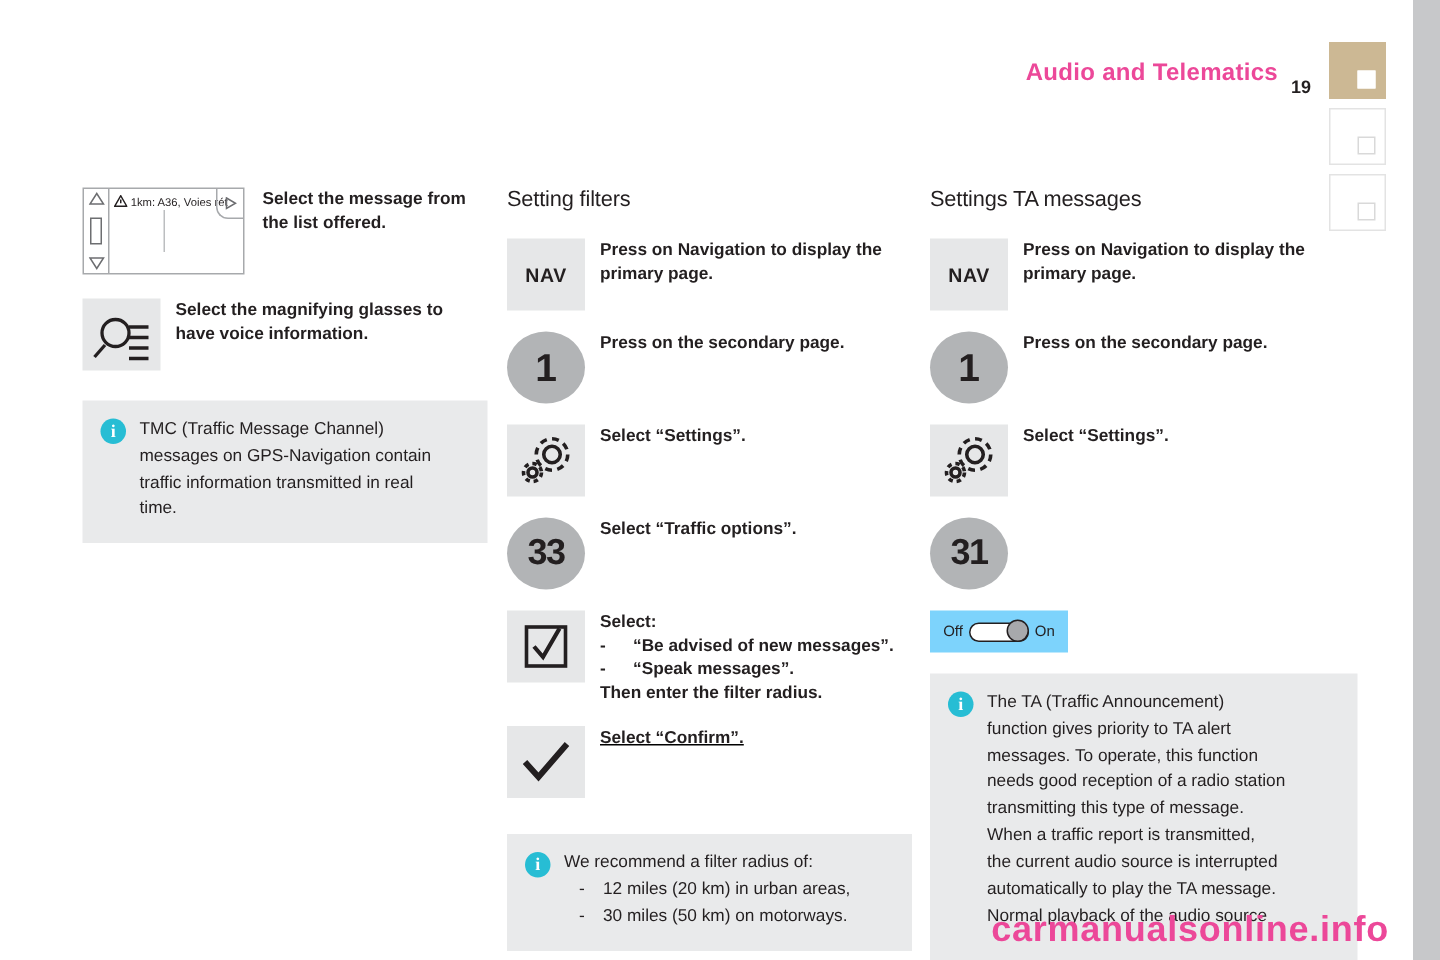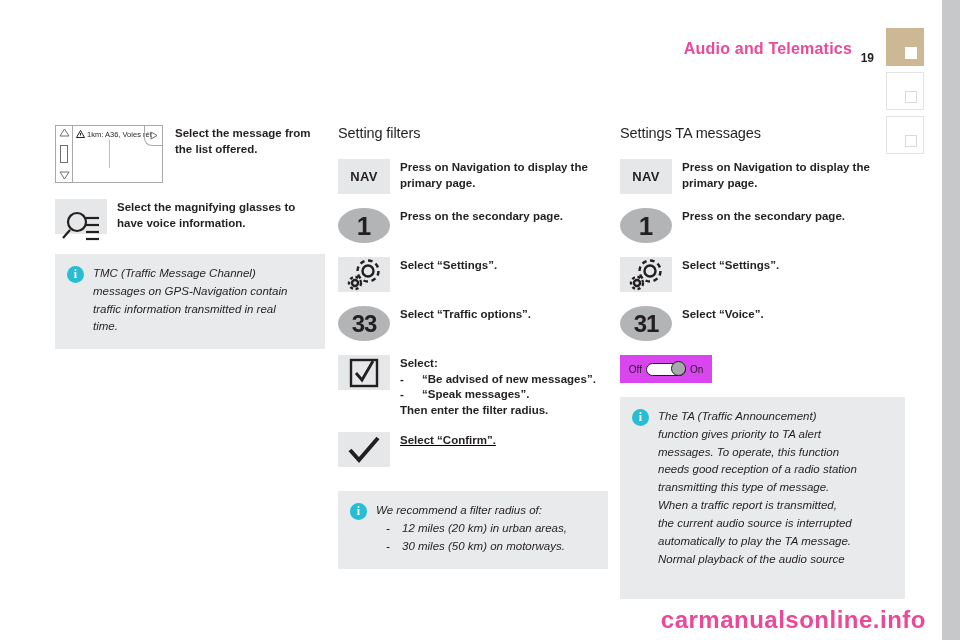--- a/index.html
+++ b/index.html
@@ -56,21 +56,21 @@
   .col-mid    { left: 338px; width: 270px; }
   .col-right  { left: 620px; width: 285px; }
 
   .col-title {
     font-size: 14.5px; font-weight: normal; color: #231f20;
     margin-bottom: 18px; letter-spacing: -.1px;
   }
 
   
   .step { display: flex; align-items: flex-start; margin-bottom: 14px; }
-  .step-icon { flex: 0 0 52px; width: 52px; height: 35px; margin-right: 10px; }
+  .step-icon { flex: 0 0 52px; width: 52px; height: 48px; margin-right: 10px; }
   .step-text {
     flex: 1; font-size: 11.5px; font-weight: bold; color: #231f20;
     line-height: 1.35; padding-top: 1px;
   }
   .step-text .sub { font-weight: bold; display: block; }
   .bullet-row { display: flex; }
   .bullet-dash { width: 22px; flex: 0 0 22px; }
 
   
   .ico-nav {
@@ -116,21 +116,21 @@
     border-left: 1px solid #a7a9ac; border-bottom: 1px solid #a7a9ac;
     border-bottom-left-radius: 8px;
     display: flex; align-items: center; justify-content: center;
   }
 
   
   .ico-mag { background: #e6e7e8; }
 
   
   .toggle-box {
-    background: #d946ef; width: 92px; height: 28px;
+    background: #7dd3fc; width: 92px; height: 28px;
     display: flex; align-items: center; justify-content: center; gap: 4px;
     margin-right: 10px; flex: 0 0 92px;
   }
   .toggle-label { font-size: 10px; color: #231f20; font-weight: normal; }
   .toggle-track {
     width: 40px; height: 13px; border: 1.5px solid #231f20;
     border-radius: 7px; position: relative; background: #fff;
   }
   .toggle-knob {
     position: absolute; right: -1px; top: -2.5px;
@@ -144,21 +144,21 @@
     display: flex; align-items: flex-start;
   }
   .info-icon {
     flex: 0 0 17px; width: 17px; height: 17px; border-radius: 50%;
     background: #27bdd4; margin-right: 9px; margin-top: 1px;
     display: flex; align-items: center; justify-content: center;
     color: #ffffff; font-size: 12px; font-weight: bold;
     font-family: "Liberation Serif", serif;
   }
   .info-text {
-    flex: 1; font-size: 11.5px; color: #231f20; line-height: 1.55; font-style: italic;
+    flex: 1; font-size: 11.5px; color: #231f20; line-height: 1.55;
   }
   .info-bullet { display: flex; }
   .info-bullet .d { flex: 0 0 26px; padding-left: 10px; }
 
   
   .watermark {
     position: absolute; bottom: 6px; right: 34px;
     font-size: 24px; font-weight: bold; color: #ec4899;
     letter-spacing: .5px;
   }
@@ -355,21 +355,20 @@
             <circle cx="12" cy="29" r="3"></circle>
             <circle cx="12" cy="29" r="6" stroke-dasharray="3 2.6"></circle>
           </g>
         </svg>
       </div>
       <div class="step-text">Select “Settings”.</div>
     </div>
 
     <div class="step">
       <div class="step-icon ico-circle two-digit">31</div>
-      <div class="step-text">Select “Voice”.</div>
     </div>
 
     <div class="step" style="align-items:center;">
       <div class="toggle-box">
         <span class="toggle-label">Off</span>
         <span class="toggle-track">
             <span class="toggle-knob"></span>
           </span>
         <span class="toggle-label">On</span>
       </div>

